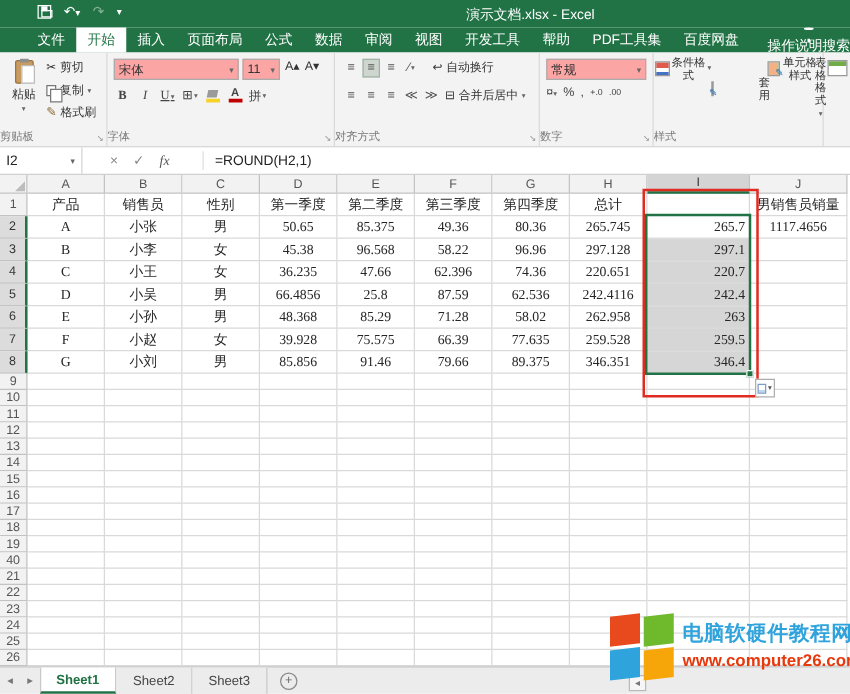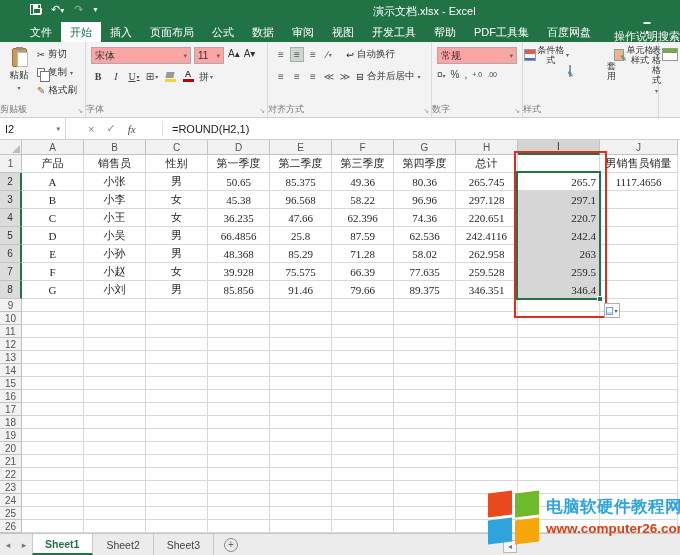--- a/index.html
+++ b/index.html
@@ -519,21 +519,21 @@
     <div class="cell"></div>
     <div class="cell"></div>
     <div class="cell"></div>
     <div class="cell"></div>
     <div class="cell"></div>
     <div class="cell"></div>
     <div class="cell"></div>
     <div class="cell"></div>
     <div class="cell"></div>
     <div class="cell"></div>
-    <div class="rowhdr">20</div>
+    <div class="rowhdr">40</div>
     <div class="cell"></div>
     <div class="cell"></div>
     <div class="cell"></div>
     <div class="cell"></div>
     <div class="cell"></div>
     <div class="cell"></div>
     <div class="cell"></div>
     <div class="cell"></div>
     <div class="cell"></div>
     <div class="cell"></div>

